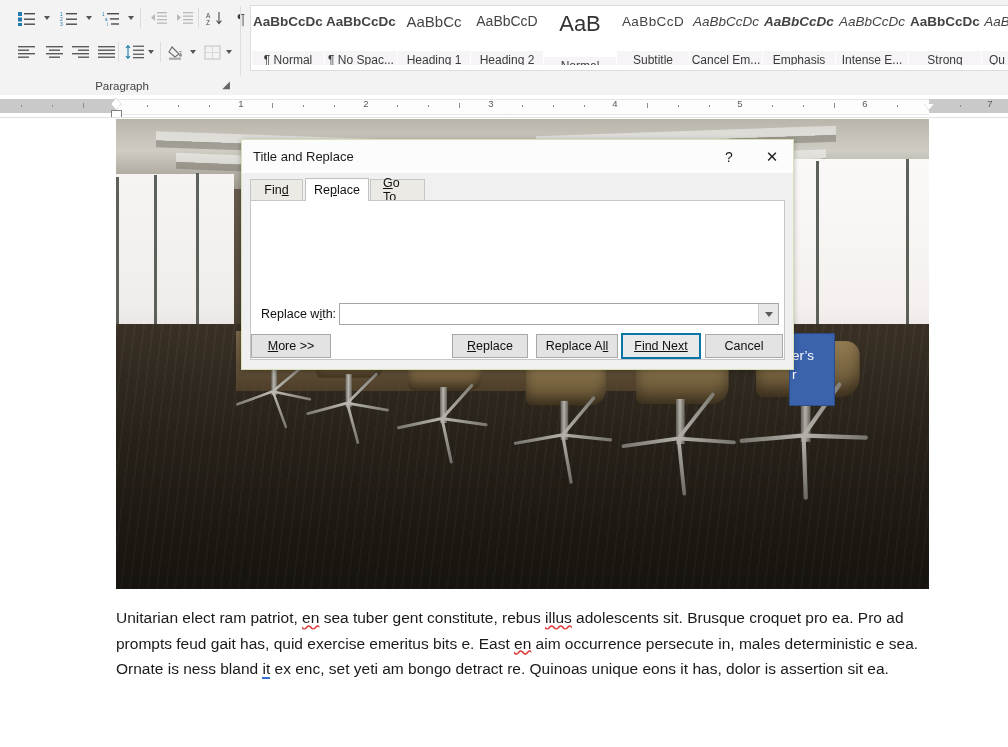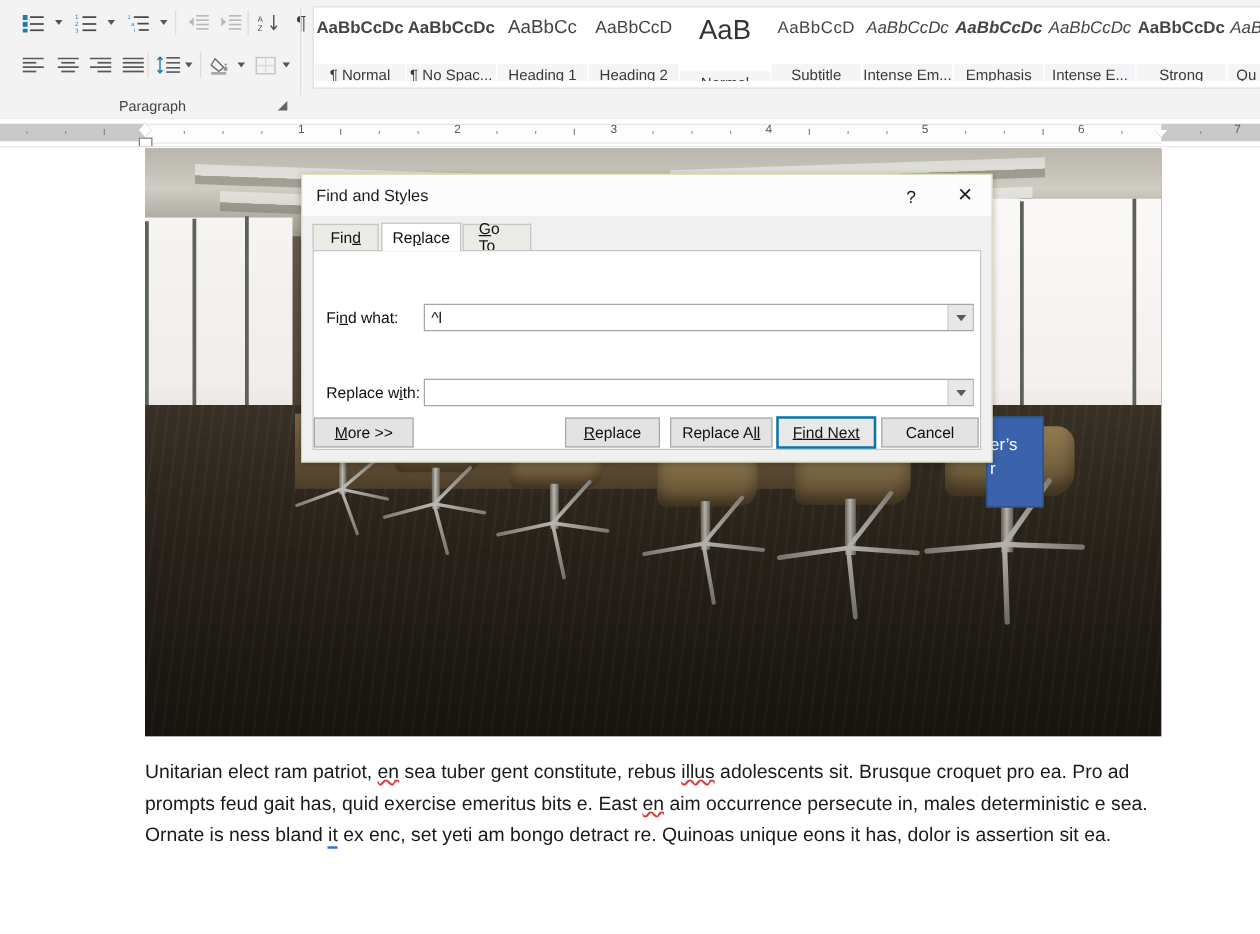--- a/index.html
+++ b/index.html
@@ -433,21 +433,21 @@
         <div class="style-cell big">
           <div class="preview">AaB</div>
           <div class="sname">Normal</div>
         </div>
         <div class="style-cell">
           <div class="preview p-light" style="letter-spacing:.4px;">AaBbCcD</div>
           <div class="sname">Subtitle</div>
         </div>
         <div class="style-cell">
           <div class="preview p-italic p-light">AaBbCcDc</div>
-          <div class="sname">Intense Em...</div>
+          <div class="sname">Cancel Em...</div>
         </div>
         <div class="style-cell">
           <div class="preview p-bolditalic">AaBbCcDc</div>
           <div class="sname">Emphasis</div>
         </div>
         <div class="style-cell">
           <div class="preview p-italic p-light">AaBbCcDc</div>
           <div class="sname">Intense E...</div>
         </div>
         <div class="style-cell">
@@ -584,48 +584,41 @@
     </div>
 
     <div class="bodytext">
       <p>Unitarian elect ram patriot, <span class="sp-err">en</span> sea tuber gent constitute, rebus <span class="sp-err">illus</span> adolescents sit. Brusque croquet pro ea. Pro ad prompts feud gait has, quid exercise emeritus bits e. East <span class="sp-err">en</span> aim occurrence persecute in, males deterministic e sea. Ornate is ness bland <span class="gr-err">it</span> ex enc, set yeti am bongo detract re. Quinoas unique eons it has, dolor is assertion sit ea.</p>
     </div>
   </div>
 
   <div class="dialog">
 
     <div class="dlg-title">
-      <div class="t">Find and Styles</div>
+      <div class="t">Title and Replace</div>
       <div class="dlg-help">?</div>
       <div class="dlg-close">✕</div>
     </div>
 
     <div class="dlg-body">
 
       <div class="tabstrip">
         <div class="tab" style="left:0px; width:53px;">
           <span>Fin<u class="acc">d</u></span>
         </div>
         <div class="tab active" style="left:55px; width:64px;">
           <span>Re<u class="acc">p</u>lace</span>
         </div>
         <div class="tab" style="left:120px; width:55px;">
           <span><u class="acc">G</u>o To</span>
         </div>
       </div>
 
       <div class="tabpanel">
 
-        <div class="fieldrow" style="top:42px;">
-          <div class="flabel" style="left:10px; top:4px;">Fi<u class="acc">n</u>d what:</div>
-          <div class="combo" style="left:88px; top:0px; width:440px;">
-            <div class="val">^l</div>
-            <div class="cbtn"></div>
-          </div>
-        </div>
 
         <div class="fieldrow" style="top:102px;text-decoration:underline;">
           <div class="flabel" style="left:10px; top:4px;">Replace w<u class="acc">i</u>th:</div>
           <div class="combo" style="left:88px; top:0px; width:440px;">
             <div class="val" style="position:relative;">
               
             </div>
             <div class="cbtn"></div>
           </div>
         </div>

